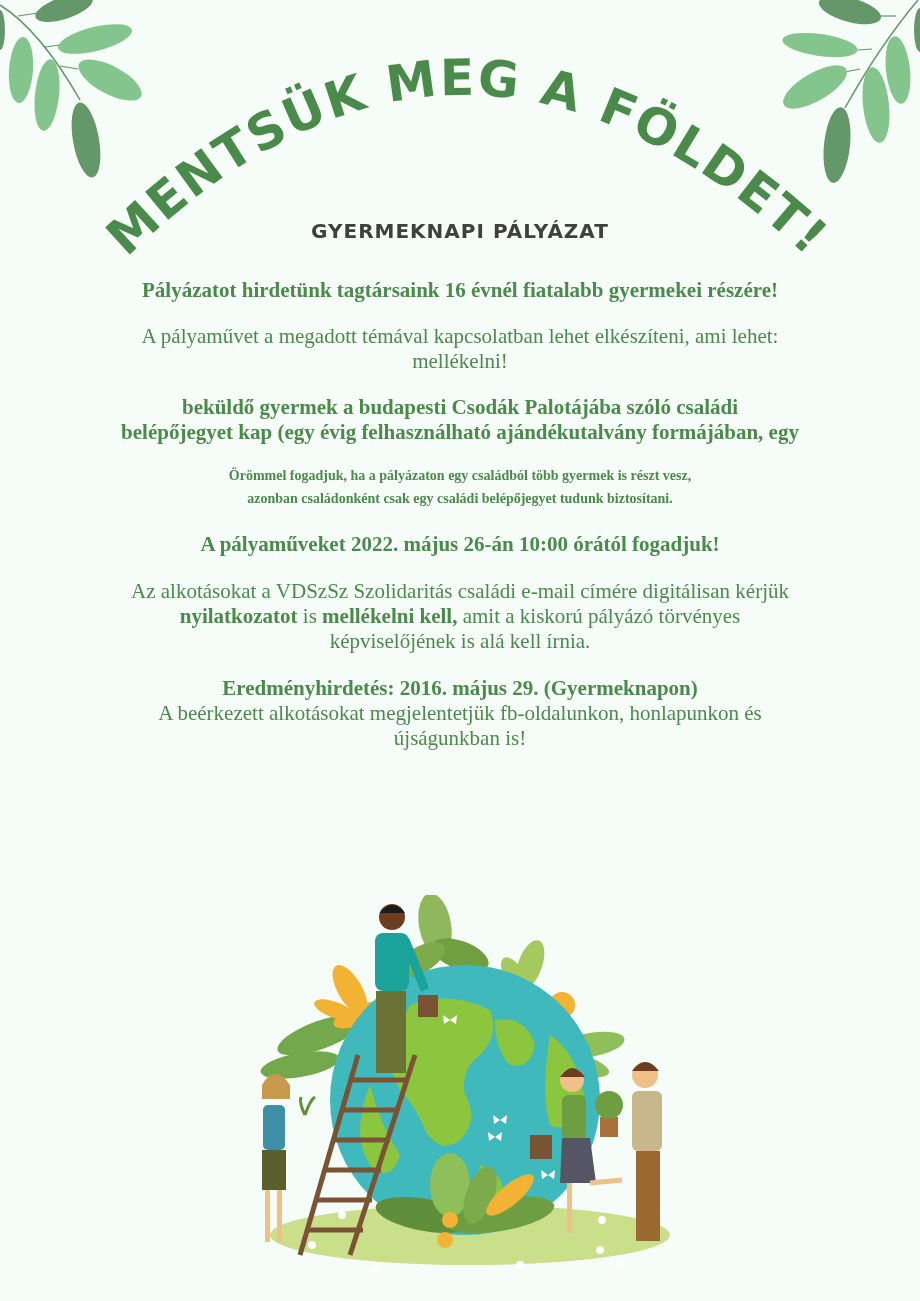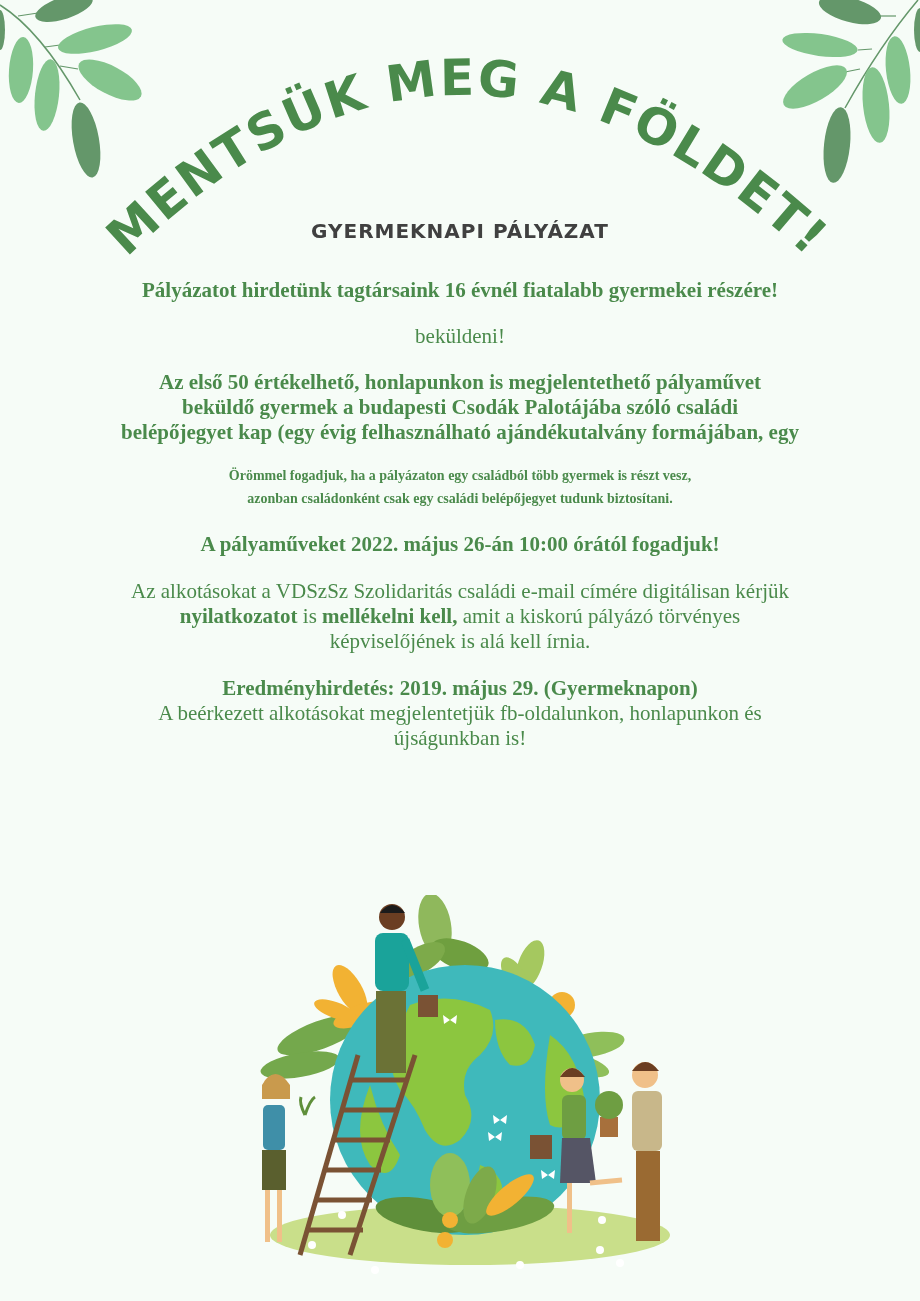--- a/index.html
+++ b/index.html
@@ -70,36 +70,36 @@
   <text font-family="DejaVu Sans, sans-serif" font-weight="bold" font-size="50" fill="#4a8a4b" letter-spacing="2" text-anchor="middle">
     <textPath href="#arc" startOffset="50%">MENTSÜK MEG A FÖLDET!</textPath>
   </text>
 </svg>
 
 <div class="subtitle">GYERMEKNAPI PÁLYÁZAT</div>
 
 <div class="content">
   <p class="p p1">Pályázatot hirdetünk tagtársaink 16 évnél fiatalabb gyermekei részére!</p>
   <div class="gap"></div>
-  <p class="p">beküldeni!</p>
+  <p class="p">A pályaművet a megadott témával kapcsolatban lehet elkészíteni, ami lehet:</p>
+  <p class="p">mellékelni!</p>
   <div class="gap"></div>
-  <p class="p b">Az első 50 értékelhető, honlapunkon is megjelentethető pályaművet</p>
   <p class="p b">beküldő gyermek a budapesti Csodák Palotájába szóló családi</p>
   <p class="p"><span class="b">belépőjegyet kap </span><span class="b i">(egy évig felhasználható ajándékutalvány formájában, egy</span></p>
   <div class="gap" style="height:19px"></div>
   <p class="p p-small">Örömmel fogadjuk, ha a pályázaton egy családból több gyermek is részt vesz,</p>
   <p class="p p-small">azonban családonként csak egy családi belépőjegyet tudunk biztosítani.</p>
   <div class="gap" style="height:22px"></div>
   <p class="p b">A pályaműveket 2022. május 26-án 10:00 órától fogadjuk!</p>
   <div class="gap" style="height:22px"></div>
   <p class="p">Az alkotásokat a VDSzSz Szolidaritás családi e-mail címére digitálisan kérjük</p>
   <p class="p"><span class="b">nyilatkozatot</span><span> is </span><span class="b">mellékelni kell,</span><span> amit a kiskorú pályázó törvényes</span></p>
   <p class="p">képviselőjének is alá kell írnia.</p>
   <div class="gap" style="height:22px"></div>
-  <p class="p b">Eredményhirdetés: 2019. május 29. (Gyermeknapon)</p>
+  <p class="p b">Eredményhirdetés: 2016. május 29. (Gyermeknapon)</p>
   <p class="p i">A beérkezett alkotásokat megjelentetjük fb-oldalunkon, honlapunkon és</p>
   <p class="p i">újságunkban is!</p>
 </div>
 
 <svg class="illustration" width="420" height="380" viewBox="0 0 420 380">
 
   <ellipse cx="220" cy="340" rx="200" ry="30" fill="#c9df8a"></ellipse>
 
   <g>
     <ellipse cx="70" cy="140" rx="45" ry="14" transform="rotate(-20 70 140)" fill="#74a84c"></ellipse>

